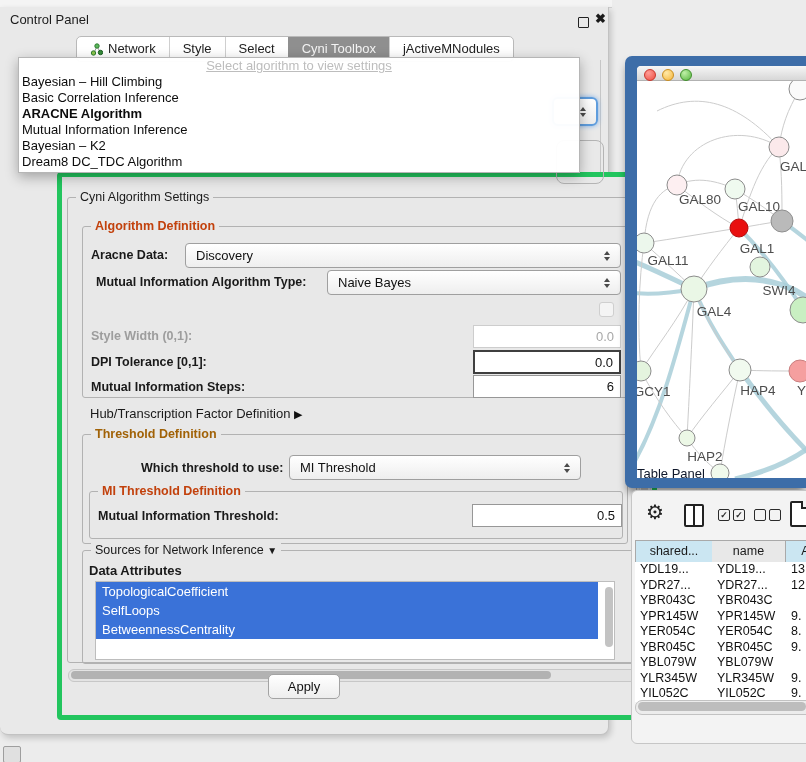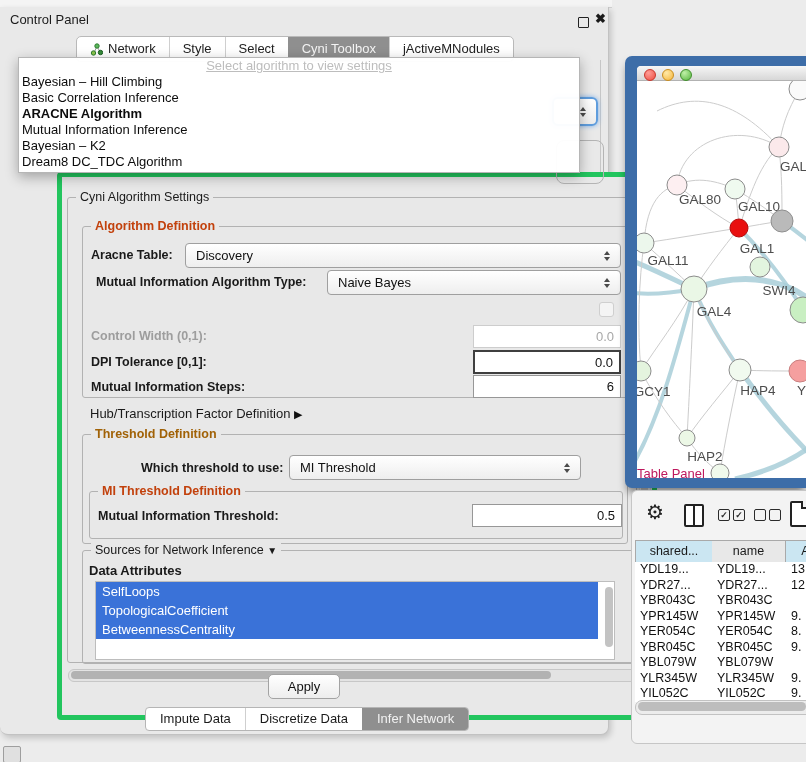--- a/index.html
+++ b/index.html
@@ -78,21 +78,21 @@
     border-radius:7px 0 0 7px;box-shadow:0 6px 9px -2px rgba(0,0,0,.5);margin-top:48px;}
   #net-window{position:absolute;left:12px;top:10px;width:169px;height:412px;background:#fff;border-radius:4px 0 0 0;overflow:hidden;}
   #net-titlebar{position:absolute;left:0;top:0;width:100%;height:14px;
     background:linear-gradient(#f6f6f6,#d7d7d7);border-bottom:1px solid #b2b2b2;border-radius:4px 0 0 0;}
   .light{position:absolute;top:2.5px;width:10px;height:10px;border-radius:50%;}
   #light-red{left:7px;background:radial-gradient(circle at 35% 30%,#ff9d97,#ee4e42);border:1px solid #c8362c;}
   #light-yellow{left:25px;background:radial-gradient(circle at 35% 30%,#ffe9a8,#f5b53a);border:1px solid #c98d1e;}
   #light-green{left:43px;background:radial-gradient(circle at 35% 30%,#c0f0a8,#57b63e);border:1px solid #3f8f2b;}
   #netsvg{position:absolute;left:0;top:15px;}
   
-  #table-panel-title{left:637px;top:466px;font-size:13px;color:#be185d;}
+  #table-panel-title{left:637px;top:466px;font-size:13px;color:#0f172a;}
   #table-card{left:631px;top:490px;width:181px;height:252px;background:#f3f3f3;
     border:1px solid #c6c6c6;border-radius:6px;}
   #tp-gear{position:absolute;left:14px;top:11px;font-size:20px;color:#222;line-height:20px;}
   #tp-split{position:absolute;left:52px;top:13px;width:16px;height:19px;border:2px solid #222;border-radius:2px;background:#fff;}
   #tp-split:before{content:"";position:absolute;left:7px;top:0;width:2px;height:19px;background:#222;}
   .cb{position:absolute;width:10px;height:10px;border:1.5px solid #2a2a2a;border-radius:2px;
     font-size:9px;line-height:10px;text-align:center;color:#2a2a2a;font-weight:bold;}
   #tp-page{position:absolute;left:158px;top:10px;width:15px;height:22px;border:2px solid #222;border-radius:2px;background:#fff;}
   #tp-page:before{content:"";position:absolute;right:-2px;top:-2px;width:6px;height:6px;background:#f3f3f3;border-left:2px solid #222;border-bottom:2px solid #222;}
   #tp-table{position:absolute;left:3px;top:49px;width:200px;}
@@ -142,38 +142,38 @@
       </div>
     </div>
 
   <div id="settings-viewport" class="abs">
 
     <div class="groupbox" id="cyni-box" style="left:5px;top:20px;width:568px;height:464px;">
       <span class="legend plain">Cyni Algorithm Settings</span>
 
       <div class="groupbox" style="left:14px;top:28px;width:544px;height:170px;">
         <span class="legend blue">Algorithm Definition</span>
-        <span class="lbl" style="left:8px;top:21px;">Aracne Table:</span>
+        <span class="lbl" style="left:8px;top:21px;">Aracne Data:</span>
         <div class="combo" style="left:102px;top:16px;width:434px;">
           <span class="val">Discovery</span>
           <span class="steppers">
               <span class="tri-up"></span>
               <span class="tri-dn"></span>
             </span>
         </div>
         <span class="lbl" style="left:13px;top:48px;">Mutual Information Algorithm Type:</span>
         <div class="combo" style="left:244px;top:43px;width:292px;">
           <span class="val">Naive Bayes</span>
           <span class="steppers">
               <span class="tri-up"></span>
               <span class="tri-dn"></span>
             </span>
         </div>
         <div id="manual-checkbox" class="abs" style="left:516px;top:75px;"></div>
-        <span class="lbl disabled" style="left:8px;top:102px;">Control Width (0,1):</span>
+        <span class="lbl disabled" style="left:8px;top:102px;">Style Width (0,1):</span>
         <div class="field disabled" style="left:390px;top:98px;width:140px;">0.0</div>
         <span class="lbl" style="left:8px;top:128px;">DPI Tolerance [0,1]:</span>
         <div class="field strong" style="left:390px;top:123px;width:138px;">0.0</div>
         <span class="lbl" style="left:8px;top:153px;">Mutual Information Steps:</span>
         <div class="field" style="left:390px;top:148px;width:140px;">6</div>
       </div>
 
       <div class="abs expander" style="left:22px;top:208px;">
         <span>Hub/Transcription Factor Definition</span>
         <span class="glyph"> ▶</span>
@@ -196,44 +196,39 @@
         </div>
       </div>
 
       <div class="groupbox" style="left:14px;top:352px;width:550px;height:112px;">
         <span class="legend plain">
           <span>Sources for Network Inference</span>
           <span style="font-size:10px;"> ▼</span>
         </span>
         <span class="lbl" style="left:6px;top:12px;font-size:13px;">Data Attributes</span>
         <div id="attr-list" class="abs">
-          <div class="attr-item">SelfLoops</div>
-            <div class="attr-item">TopologicalCoefficient</div>
+          <div class="attr-item">TopologicalCoefficient</div>
+            <div class="attr-item">SelfLoops</div>
             <div class="attr-item">BetweennessCentrality</div>
             <div id="attr-scroll">
               <div id="attr-thumb"></div>
             </div>
         </div>
       </div>
     </div>
 
     <div id="h-scroll" class="abs">
         <div id="h-thumb"></div>
       </div>
     <div id="v-scroll" class="abs">
         <div id="v-thumb"></div>
       </div>
   </div>
 
   <div id="apply-btn" class="abs">Apply</div>
-  <div id="bottom-tabs" class="abs">
-      <div class="btab">Impute Data</div>
-      <div class="btab">Discretize Data</div>
-      <div class="btab selected">Infer Network</div>
-    </div>
 </div>
 
 <div id="frag-vline" class="abs"></div>
 <div id="frag-combo" class="abs">
   <span class="steppers">
       <span class="tri-up"></span>
       <span class="tri-dn"></span>
     </span>
 </div>
 <div id="frag-box" class="abs"></div>

